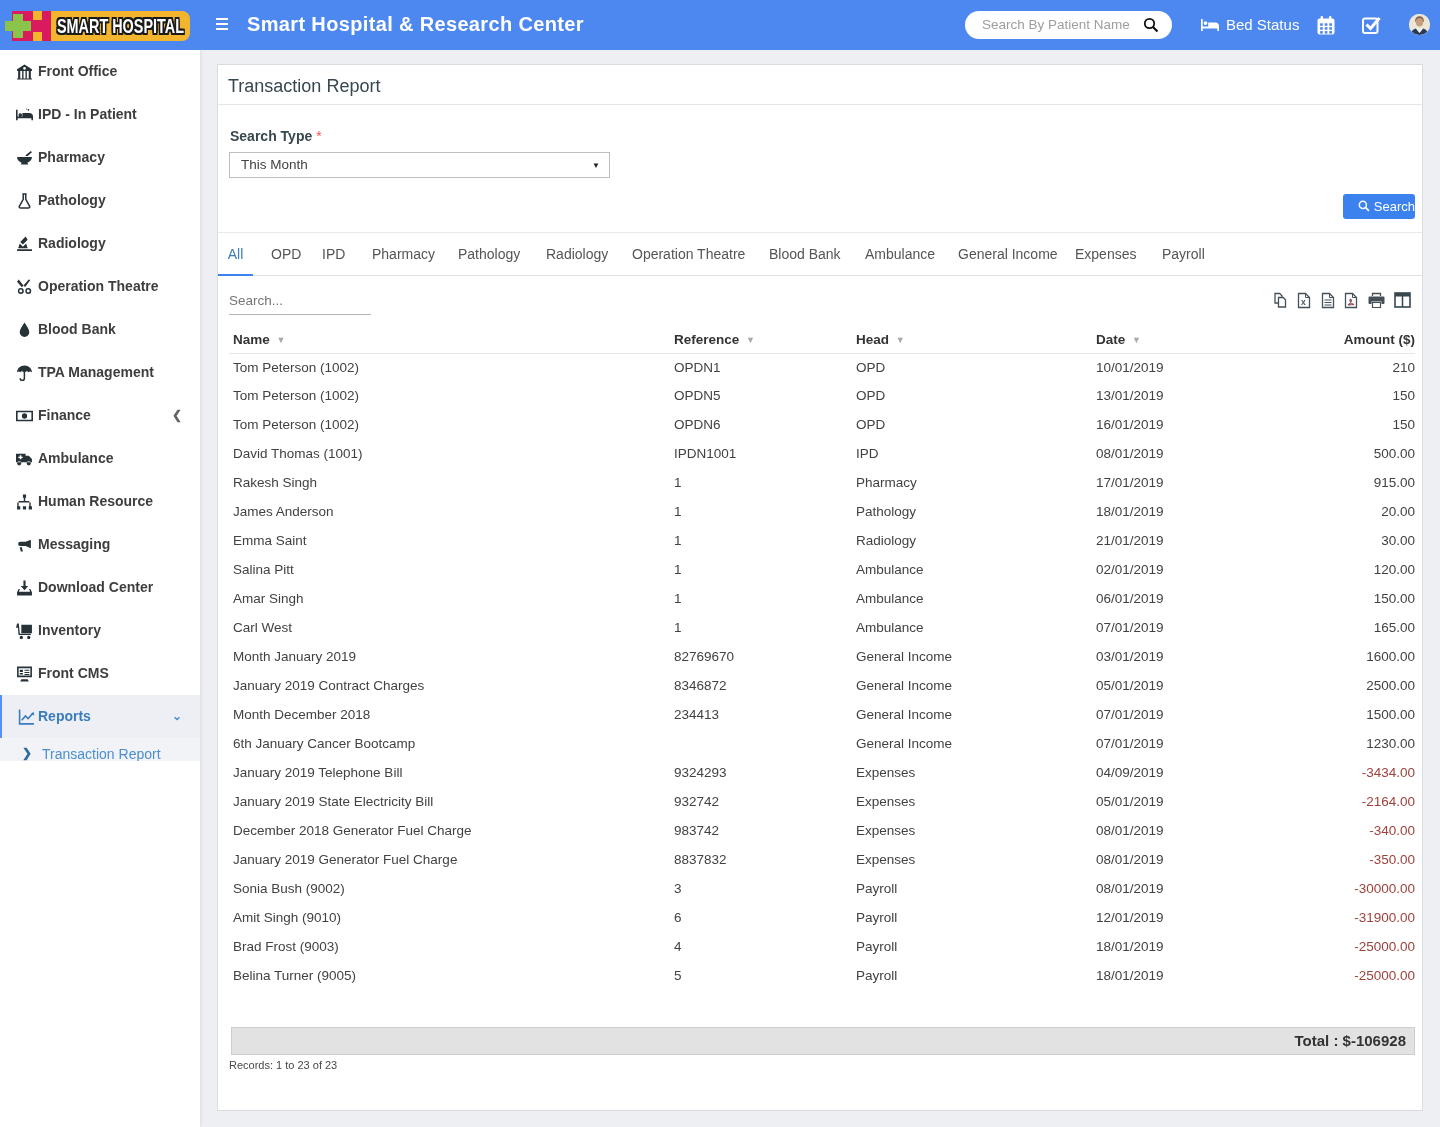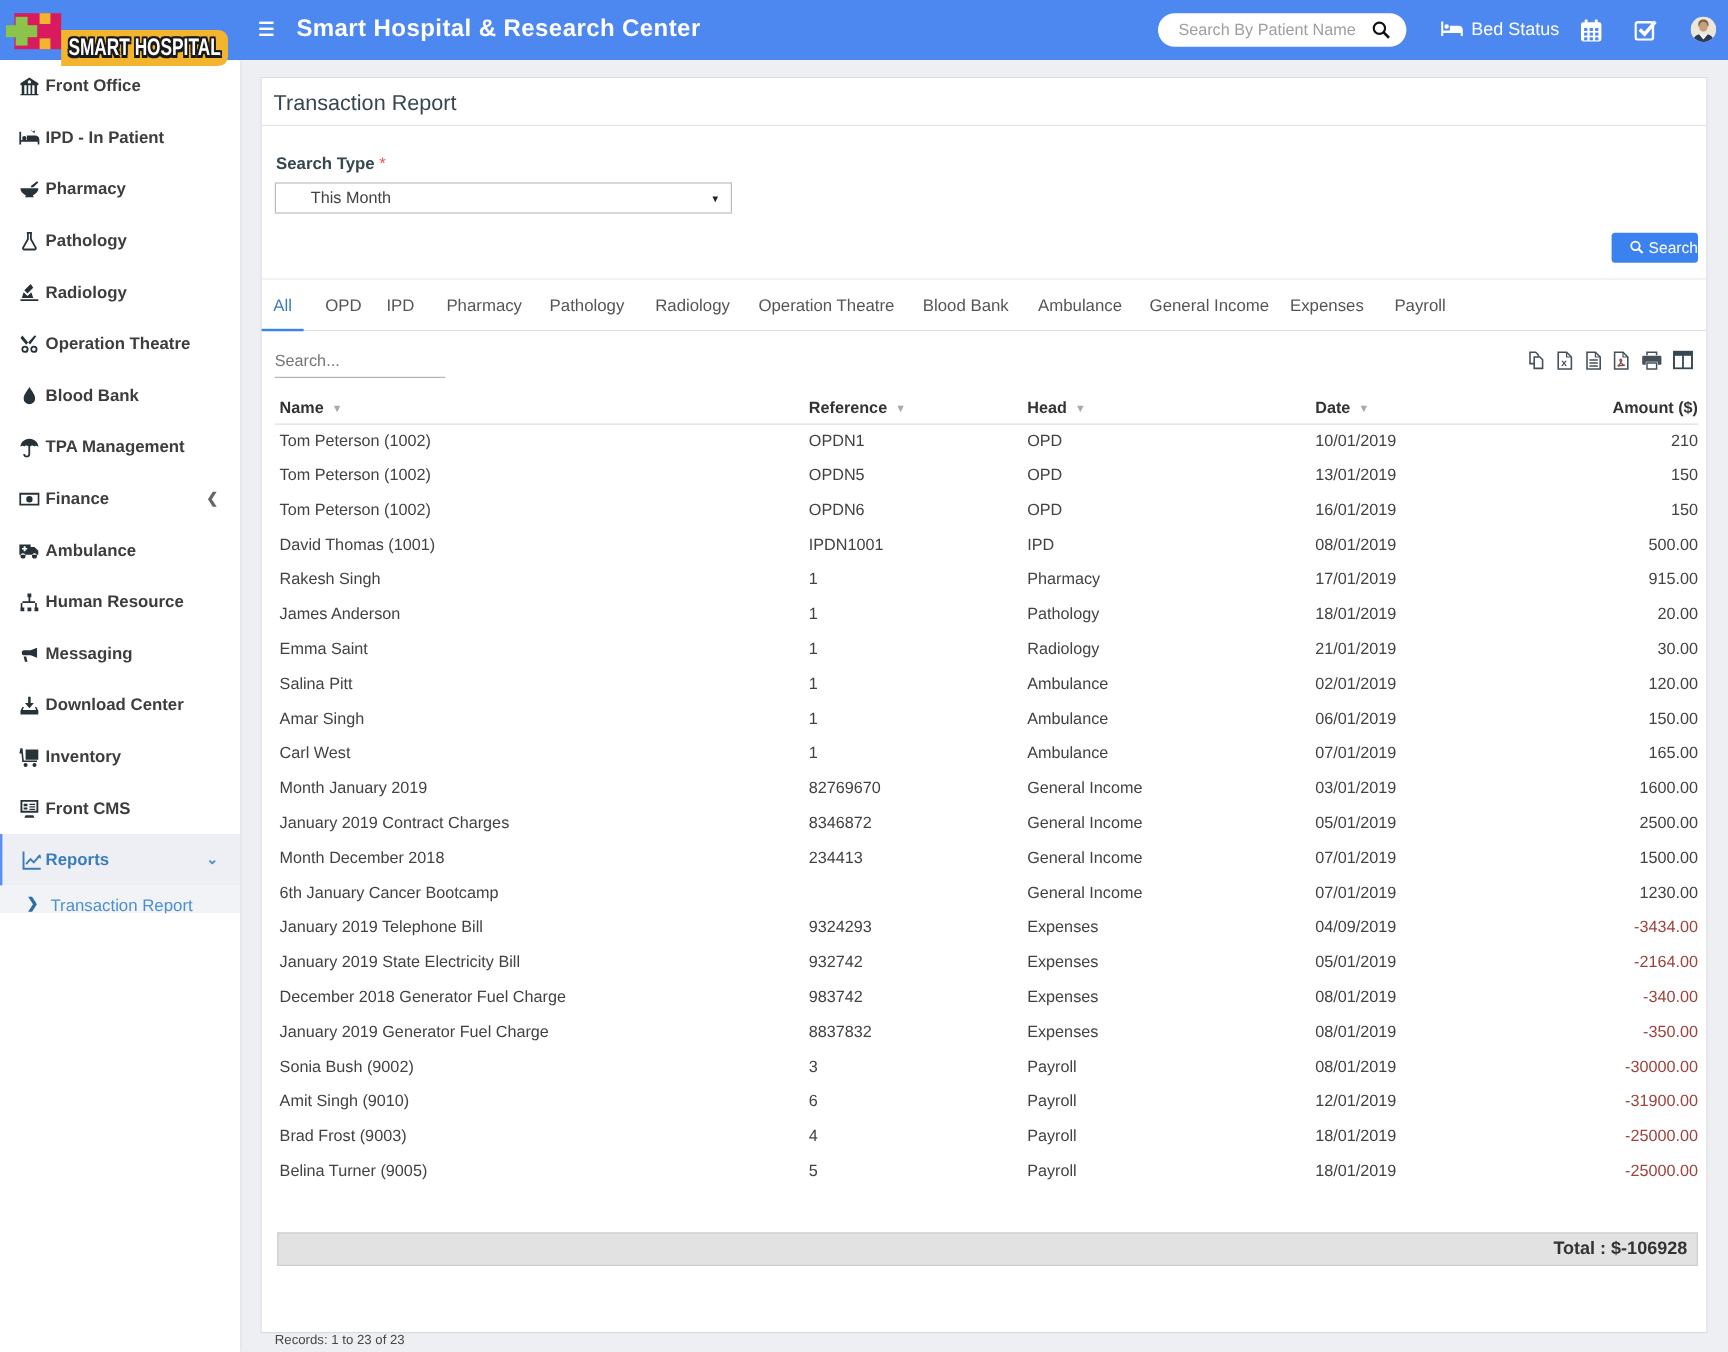--- a/index.html
+++ b/index.html
@@ -5,21 +5,21 @@
 * { margin:0; padding:0; box-sizing:border-box; }
 html,body { width:1440px; height:1127px; font-family:"Liberation Sans", sans-serif; background:#edeff3; overflow:hidden; }
 #header { position:absolute; left:0; top:0; width:1440px; height:50px; background:#4d87f0; z-index:10; }
 #logo { position:absolute; left:12px; top:11px; width:178px; height:30px; }
 #logo .pink { position:absolute; left:0; top:0; width:39px; height:30px; background:#d91a5f; }
 #logo .cross { position:absolute; left:-7px; top:3px; width:26px; height:24px; }
 #logo .cross .v { position:absolute; left:8px; top:0; width:10px; height:24px; background:#8bc44a; }
 #logo .cross .h { position:absolute; left:0; top:7px; width:26px; height:10px; background:#8bc44a; }
 #logo .ysq1 { position:absolute; left:21px; top:0px; width:9px; height:9px; background:#f4b52e; }
 #logo .ysq2 { position:absolute; left:21px; top:21px; width:9px; height:9px; background:#f4b52e; }
-#logo .ybox { position:absolute; left:39px; top:14px; width:139px; height:30px; background:#f4b52e; border-radius:0 8px 8px 0; color:#fff; font-weight:bold; font-size:20px; line-height:30px; text-align:left; padding-left:6px; letter-spacing:0px; }
+#logo .ybox { position:absolute; left:39px; top:0; width:139px; height:30px; background:#f4b52e; border-radius:0 8px 8px 0; color:#fff; font-weight:bold; font-size:20px; line-height:30px; text-align:left; padding-left:6px; letter-spacing:0px; }
 #logo .ybox span { display:inline-block; white-space:nowrap; transform:scaleX(0.72); transform-origin:0 50%;
  text-shadow:-2px -2px 0 #1a1a1a, 2px -2px 0 #1a1a1a, -2px 2px 0 #1a1a1a, 2px 2px 0 #1a1a1a, -2px 0 0 #1a1a1a, 2px 0 0 #1a1a1a, 0 -2px 0 #1a1a1a, 0 2px 0 #1a1a1a; }
 #burger { position:absolute; left:216px; top:18px; width:12px; }
 #burger div { height:2px; background:#fff; margin-bottom:3px; }
 #htitle { position:absolute; left:247px; top:13px; color:#fff; font-size:20px; font-weight:bold; letter-spacing:0.35px; }
 #hsearch { position:absolute; left:965px; top:11px; width:207px; height:28px; background:#fff; border-radius:14px; color:#9e9e9e; font-size:13.5px; line-height:28px; padding-left:17px; }
 #hsearch svg { position:absolute; right:13px; top:6px; }
 #bedgrp { position:absolute; left:1200px; top:16px; color:#fff; font-size:15px; }
 #bedgrp svg { vertical-align:-3px; margin-right:6px; }
 #calico { position:absolute; left:1317px; top:16px; }
@@ -36,37 +36,37 @@
 .msub { position:relative; height:23px; background:#f2f3f7; color:#4a8fd1; font-size:14px; overflow:hidden; }
 .msub .arr { position:absolute; left:22px; top:8px; color:#2d6da3; font-size:12px; font-weight:bold; }
 .msub .mlabel { position:absolute; left:42px; top:8px; }
 
 #main { position:absolute; left:200px; top:50px; width:1240px; height:1077px; background:#edeff3; }
 #card { position:absolute; left:17px; top:14px; width:1206px; height:1047px; background:#fff; border:1px solid #d9dbde; }
 #cardtitle { position:absolute; left:10px; top:11px; font-size:18px; color:#37474f; }
 #titlesep { position:absolute; left:0; top:39px; width:1204px; height:1px; background:#e3e6ea; }
 #lbl { position:absolute; left:12px; top:63px; font-size:14px; font-weight:bold; color:#37474f; }
 #lbl b { color:#ef5350; font-weight:normal; }
-#sel { position:absolute; left:11px; top:87px; width:381px; height:26px; border:1px solid #bdbdbd; font-size:13.5px; color:#424242; line-height:24px; padding-left:29px; background:#fff; }
+#sel { position:absolute; left:11px; top:87px; width:381px; height:26px; border:1px solid #bdbdbd; font-size:13.5px; color:#424242; line-height:24px; padding-left:11px; background:#fff; }
 #sel .arr { position:absolute; right:9px; top:1px; font-size:8px; color:#222; }
 #btnsearch { position:absolute; left:1125px; top:129px; width:72px; height:25px; background:#3c82ee; border-radius:3px; color:#fff; font-size:13px; line-height:25px; text-align:right; }
 #tabs { position:absolute; left:0; top:167px; width:1204px; height:44px; border-top:1px solid #e8eaed; border-bottom:1px solid #dfe1e5; font-size:14px; color:#555; }
 #tabs .tab { position:absolute; top:0; height:43px; line-height:43px; }
 #tabs .tab.act { color:#3a7dbd; border-bottom:2px solid #3c82ee; }
 #tsearch { position:absolute; left:11px; top:228px; width:142px; height:22px; border-bottom:1px solid #b5b5b5; color:#757575; font-size:13.5px; }
 #expicons { position:absolute; right:11px; top:227px; white-space:nowrap; } #expicons svg { vertical-align:top; }
 #expicons svg { margin-left:5px; }
 table { position:absolute; left:11px; top:262px; width:1186px; border-collapse:collapse; table-layout:fixed; font-size:13.5px; color:#424242; }
 th { text-align:left; font-size:13.5px; color:#333; padding:0 0 0 4px; height:26px; vertical-align:middle; border-bottom:1px solid #e6e6e6; white-space:nowrap; }
 td { padding:2px 0 0 4px; height:29px; line-height:23px; vertical-align:top; white-space:nowrap; }
 th.amt { text-align:right; padding:0; } td.amt { text-align:right; padding:2px 0 0 0; line-height:23px; }
 td.neg { color:#9e423c; }
 .caret { color:#aaa; font-size:9px; vertical-align:1px; margin-left:3px; }
 #totalbar { position:absolute; left:13px; top:962px; width:1184px; height:28px; background:#e2e2e2; border:1px solid #cdcdcd; line-height:26px; text-align:right; font-weight:bold; font-size:15px; color:#333; padding-right:8px; }
-#records { position:absolute; left:11px; top:1046px; font-size:11px; color:#484848;text-align:center; }
+#records { position:absolute; left:11px; top:994px; font-size:11px; color:#484848;text-align:center; }
 </style>
 </head>
 <body>
 <div id="header">
   <div id="logo">
     <div class="pink"></div>
     <div class="ysq1"></div>
       <div class="ysq2"></div>
     <div class="cross">
         <div class="v"></div>

